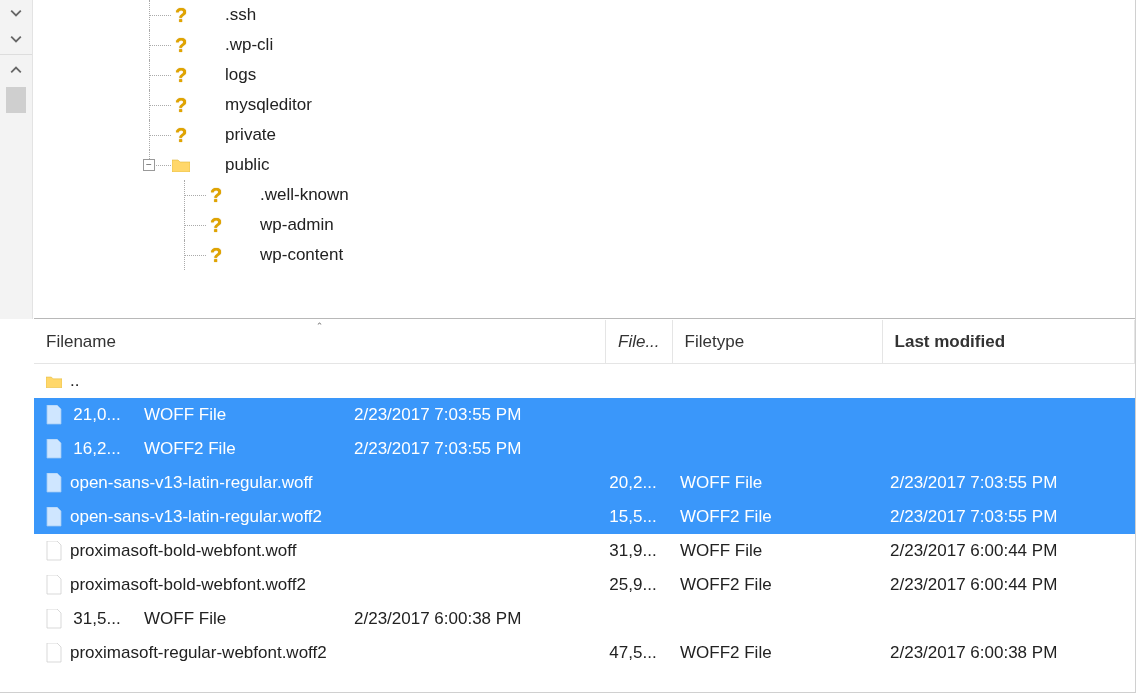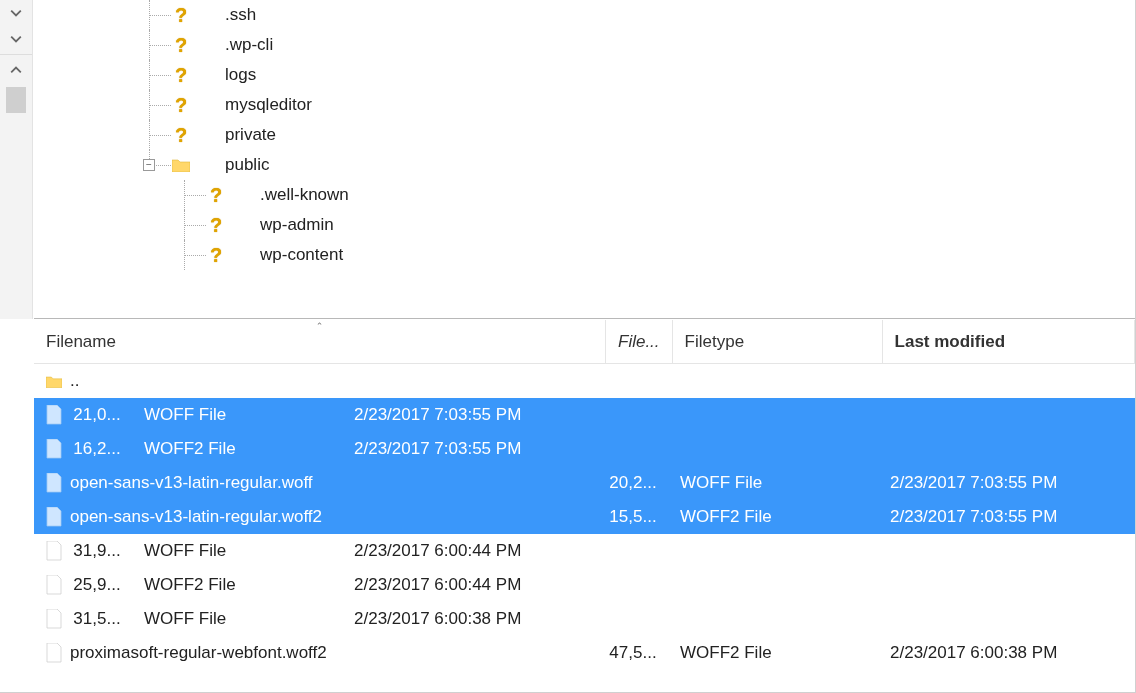--- a/index.html
+++ b/index.html
@@ -375,30 +375,32 @@
         <div class="cell cell-size">15,5...</div>
         <div class="cell cell-type">WOFF2 File</div>
         <div class="cell cell-date">2/23/2017 7:03:55 PM</div>
       </div>
       <div class="list-row">
         <div class="file-icon">
           <svg class="page-svg" viewBox="0 0 16 20">
             <use href="#page-shape-grey"></use>
           </svg>
         </div>
+        <div class="cell cell-name">proximasoft-bold-webfont.woff</div>
         <div class="cell cell-size">31,9...</div>
         <div class="cell cell-type">WOFF File</div>
         <div class="cell cell-date">2/23/2017 6:00:44 PM</div>
       </div>
       <div class="list-row">
         <div class="file-icon">
           <svg class="page-svg" viewBox="0 0 16 20">
             <use href="#page-shape-grey"></use>
           </svg>
         </div>
+        <div class="cell cell-name">proximasoft-bold-webfont.woff2</div>
         <div class="cell cell-size">25,9...</div>
         <div class="cell cell-type">WOFF2 File</div>
         <div class="cell cell-date">2/23/2017 6:00:44 PM</div>
       </div>
       <div class="list-row">
         <div class="file-icon">
           <svg class="page-svg" viewBox="0 0 16 20">
             <use href="#page-shape-grey"></use>
           </svg>
         </div>

